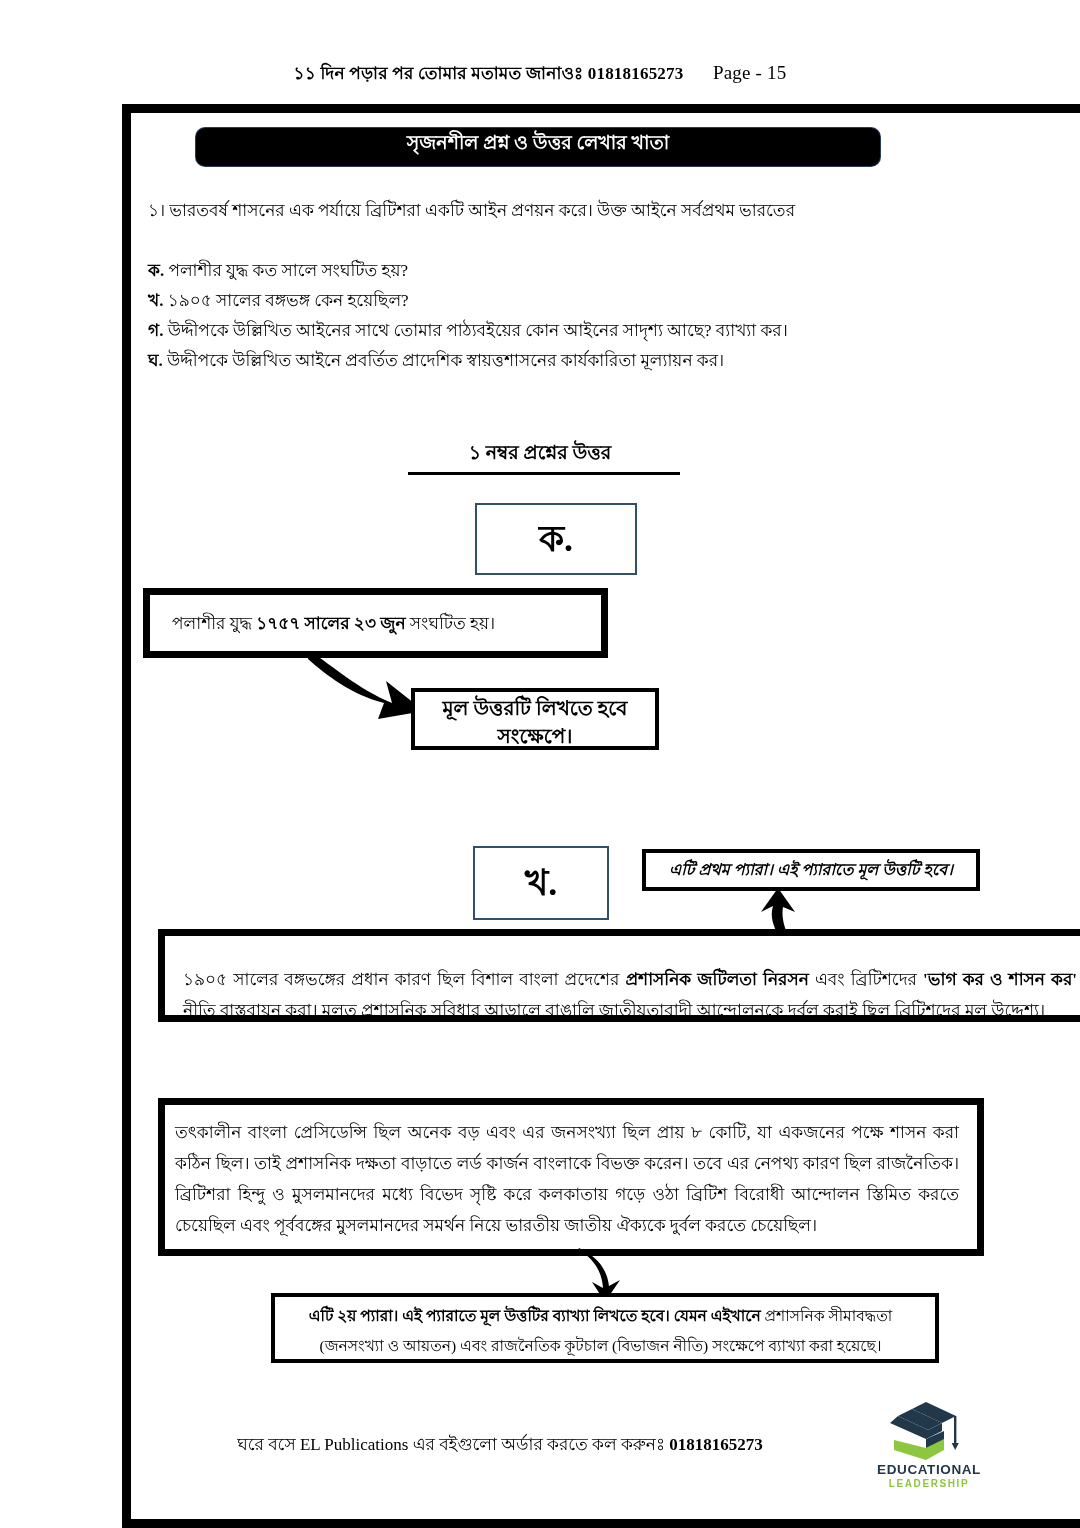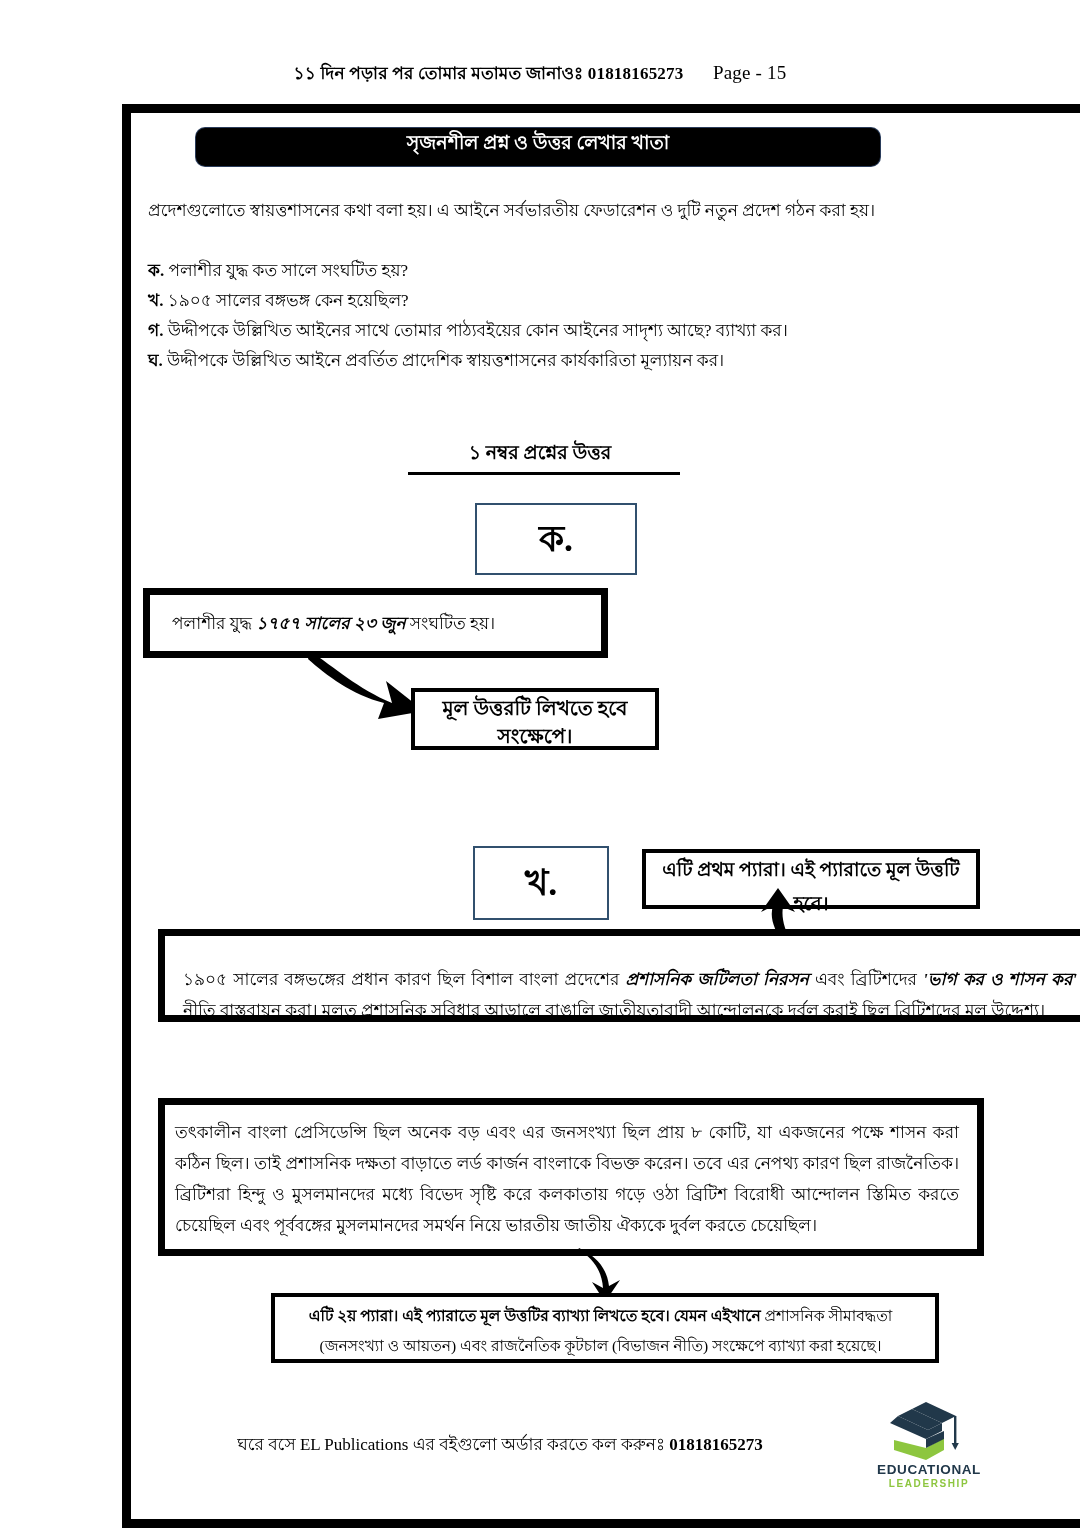--- a/index.html
+++ b/index.html
@@ -162,21 +162,21 @@
   }
   .ans-box-kha2 {
     left: 158px;
     top: 1098px;
     width: 826px;
     height: 158px;
     padding: 12px 18px 10px 10px;
     text-align: justify;
   }
   .ans-box p { margin: 0; }
-  b.bold { font-weight: bold; font-style: italic; }
+  b.bold { font-weight: bold; }
 
   
   .note-box {
     position: absolute;
     border: 4px solid #000000;
     background: #ffffff;
     box-sizing: border-box;
     font-weight: bold;
     text-align: center;
   }
@@ -186,23 +186,24 @@
     width: 248px;
     height: 62px;
     font-size: 20px;
     line-height: 28px;
     padding-top: 2px;
   }
   .note-kha-top {
     left: 642px;
     top: 849px;
     width: 338px;
-    height: 60px;
-    font-size: 19px;
+    height: 42px;
+    font-size: 16px;
     line-height: 34px;
+    font-style: italic;
   }
   .note-kha-bottom {
     left: 271px;
     top: 1293px;
     width: 668px;
     height: 70px;
     font-size: 15.5px;
     line-height: 30px;
     padding: 4px 19px 0 10px;
     font-weight: normal;
@@ -265,21 +266,21 @@
   <span class="hdr-page">Page - 15</span>
 </div>
 
 <div class="page-frame"></div>
 
 <div class="title-banner">
   <span>সৃজনশীল প্রশ্ন ও উত্তর লেখার খাতা</span>
 </div>
 
 <div class="stem">
-  <span class="stem-line">প্রদেশগুলোতে স্বায়ত্তশাসনের কথা বলা হয়। এ আইনে সর্বভারতীয় ফেডারেশন ও দুটি নতুন প্রদেশ গঠন করা হয়।</span>
+  <span class="stem-line">১। ভারতবর্ষ শাসনের এক পর্যায়ে ব্রিটিশরা একটি আইন প্রণয়ন করে। উক্ত আইনে সর্বপ্রথম ভারতের</span>
 </div>
 
 <div class="q-item q-k">
   <span class="q-marker">ক.</span>
   <span>পলাশীর যুদ্ধ কত সালে সংঘটিত হয়?</span>
 </div>
 <div class="q-item q-kh">
   <span class="q-marker">খ.</span>
   <span>১৯০৫ সালের বঙ্গভঙ্গ কেন হয়েছিল?</span>
 </div>

